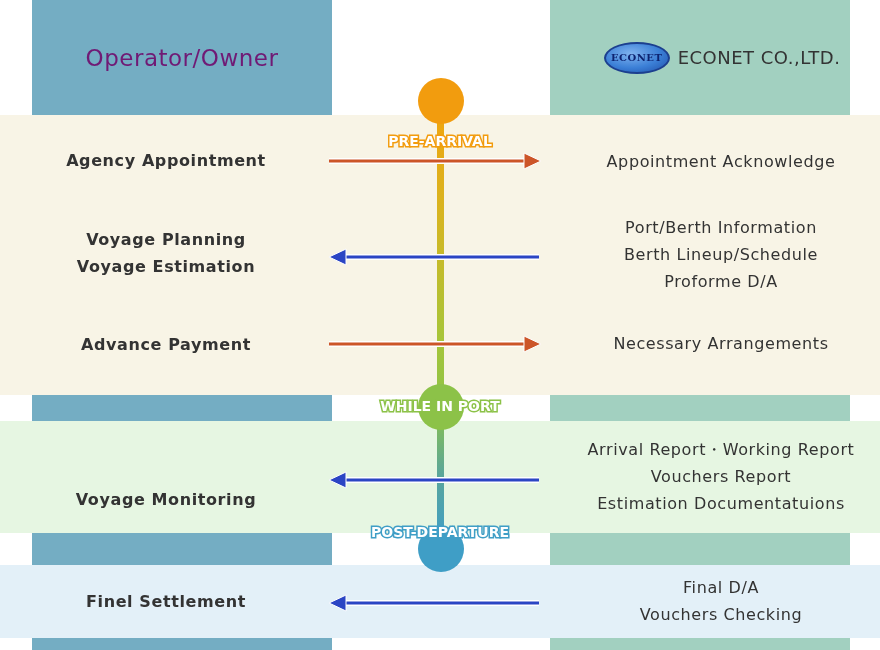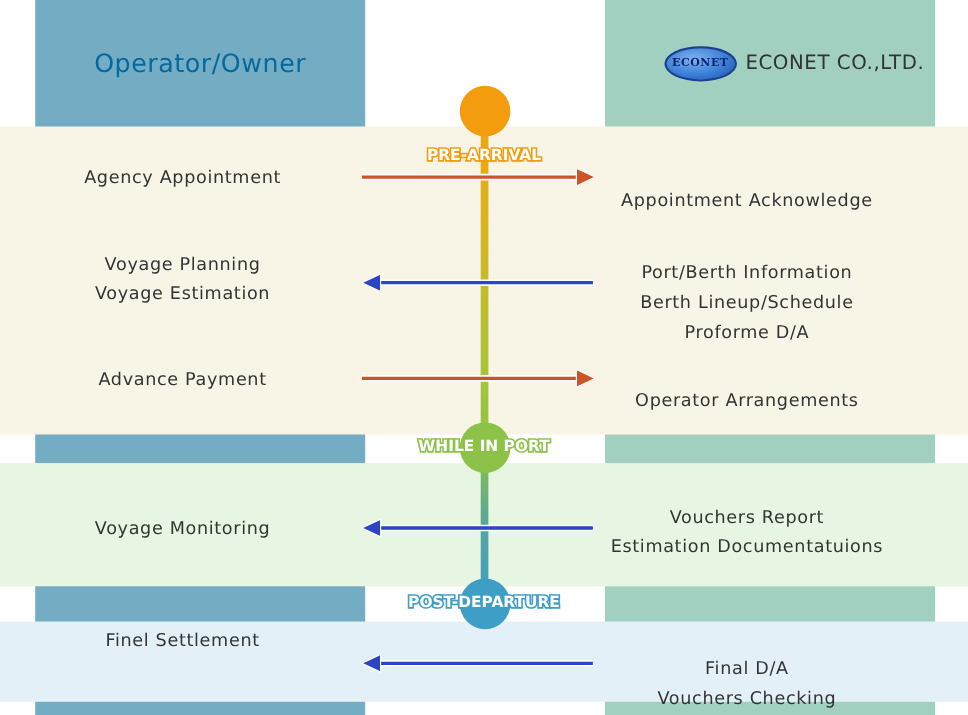--- a/index.html
+++ b/index.html
@@ -2,38 +2,38 @@
 <html><head>
 <meta charset="utf-8">
 <style>
   html, body { margin: 0; padding: 0; }
   body { width: 880px; height: 650px; position: relative; overflow: hidden; background: #ffffff;
          font-family: "DejaVu Sans", sans-serif; color: #333333; }
   .col { position: absolute; top: 0; height: 650px; }
   .col-left { left: 32px; width: 300px; background: #74adc3; }
   .col-right { left: 550px; width: 300px; background: #a2d0c0; }
   .hdr { position: absolute; top: 0; height: 115px; display: flex; align-items: center; justify-content: center; }
-  .hdr-left { left: 32px; width: 300px; color: #0369a1; font-size: 23px; letter-spacing: 0.5px; }
+  .hdr-left { left: 32px; width: 300px; color: #701a75; font-size: 23px; letter-spacing: 0.5px; }
   .hdr-right { left: 550px; width: 344px; color: #333333; font-size: 18px; letter-spacing: 0.5px; }
   .logo { width: 62px; height: 28px; border-radius: 50%; margin-right: 8px;
           background: radial-gradient(ellipse at 40% 35%, #7fb3ef 0%, #3b7fd6 55%, #1f4fa8 100%);
           border: 2px solid #1c3f8f; display: flex; align-items: center; justify-content: center;
           color: #0d2370; font-family: "DejaVu Serif", serif; font-weight: bold; font-size: 10px; }
   .band { position: absolute; left: 0; width: 880px; }
   .band-pre { top: 115px; height: 280px; background: #f8f4e6; }
   .band-port { top: 421px; height: 112px; background: #e6f6e2; }
   .band-post { top: 565px; height: 73px; background: #e3f0f8; }
   .spine { position: absolute; left: 437px; width: 7px; top: 100px; height: 440px;
            background: linear-gradient(to bottom, #f2a30e 0%, #d8b420 25%, #a6c53a 55%, #8cc248 70%, #5aa69a 85%, #3f9ec6 100%); }
   .phase-dot { position: absolute; width: 46px; height: 46px; border-radius: 50%; left: 418px; }
   .phase-label { position: absolute; left: 340px; width: 200px; text-align: center; font-weight: bold;
                  font-size: 14px; letter-spacing: 0px; color: #ffffff; font-family: "DejaVu Sans", sans-serif; }
   .cell { position: absolute; text-align: center; font-size: 16px; line-height: 27px; letter-spacing: 0.6px; color: #333333; }
-  .cell-left { left: 0; width: 332px; }
-  .cell-right { left: 522px; width: 314px; margin-top: 20px; }
+  .cell-left { left: 0; width: 332px; font-weight: bold; }
+  .cell-right { left: 564px; width: 314px; }
   .arrow { position: absolute; left: 328px; width: 214px; height: 20px; }
 </style>
 </head>
 <body>
 
 <div class="col col-left"></div>
 <div class="col col-right"></div>
 
 <div class="band band-pre"></div>
 <div class="band band-port"></div>
@@ -47,21 +47,21 @@
 
 <div class="spine"></div>
 
 <div class="phase-dot" style="top:78px;background:#f29c0e;"></div>
 <div class="phase-label" style="top:92px;-webkit-text-stroke:3px #f29c0e;paint-order:stroke fill;margin-top:41px;">PRE-ARRIVAL</div>
 
 <div class="phase-dot" style="top:384px;background:#8cc248;"></div>
 <div class="phase-label" style="top:398px;-webkit-text-stroke:3px #8cc248;paint-order:stroke fill;">WHILE IN PORT</div>
 
 <div class="phase-dot" style="top:526px;background:#3f9ec6;"></div>
-<div class="phase-label" style="top:540px;-webkit-text-stroke:3px #3f9ec6;paint-order:stroke fill;">POST-DEPARTURE</div>
+<div class="phase-label" style="top:524px;-webkit-text-stroke:3px #3f9ec6;paint-order:stroke fill;">POST-DEPARTURE</div>
 
 <div class="cell cell-left" style="top:147px;">
   <div>Agency Appointment</div>
 </div>
 <svg class="arrow" style="top:151px;" viewBox="0 0 214 20">
   <line x1="1" y1="10" x2="198" y2="10" stroke="#ffffff" stroke-width="6"></line>
   <line x1="1" y1="10" x2="198" y2="10" stroke="#cc5528" stroke-width="3"></line>
   <polygon points="196,2 213,10 196,18" fill="#cc5528" stroke="#ffffff" stroke-width="1"></polygon>
 </svg>
 <div class="cell cell-right" style="top:148px;">
@@ -85,37 +85,38 @@
 
 <div class="cell cell-left" style="top:331px;">
   <div>Advance Payment</div>
 </div>
 <svg class="arrow" style="top:334px;" viewBox="0 0 214 20">
   <line x1="1" y1="10" x2="198" y2="10" stroke="#ffffff" stroke-width="6"></line>
   <line x1="1" y1="10" x2="198" y2="10" stroke="#cc5528" stroke-width="3"></line>
   <polygon points="196,2 213,10 196,18" fill="#cc5528" stroke="#ffffff" stroke-width="1"></polygon>
 </svg>
 <div class="cell cell-right" style="top:330px;">
-  <div>Operator Arrangements</div>
+  <div>Necessary Arrangements</div>
 </div>
 
-<div class="cell cell-left" style="top:466px;text-align:center;">
+<div class="cell cell-left" style="top:486px;text-align:center;">
   <div>Voyage Monitoring</div>
 </div>
 <svg class="arrow" style="top:470px;" viewBox="0 0 214 20">
   <line x1="16" y1="10" x2="211" y2="10" stroke="#ffffff" stroke-width="6"></line>
   <line x1="16" y1="10" x2="211" y2="10" stroke="#2b45c4" stroke-width="3"></line>
   <polygon points="18,2 1,10 18,18" fill="#2b45c4" stroke="#ffffff" stroke-width="1"></polygon>
 </svg>
 <div class="cell cell-right" style="top:436px;">
+  <div>Arrival Report・Working Report</div>
   <div>Vouchers Report</div>
   <div>Estimation Documentatuions</div>
 </div>
 
-<div class="cell cell-left" style="top:568px;">
+<div class="cell cell-left" style="top:588px;">
   <div>Finel Settlement</div>
 </div>
 <svg class="arrow" style="top:593px;" viewBox="0 0 214 20">
   <line x1="16" y1="10" x2="211" y2="10" stroke="#ffffff" stroke-width="6"></line>
   <line x1="16" y1="10" x2="211" y2="10" stroke="#2b45c4" stroke-width="3"></line>
   <polygon points="18,2 1,10 18,18" fill="#2b45c4" stroke="#ffffff" stroke-width="1"></polygon>
 </svg>
 <div class="cell cell-right" style="top:574px;">
   <div>Final D/A</div>
   <div>Vouchers Checking</div>

